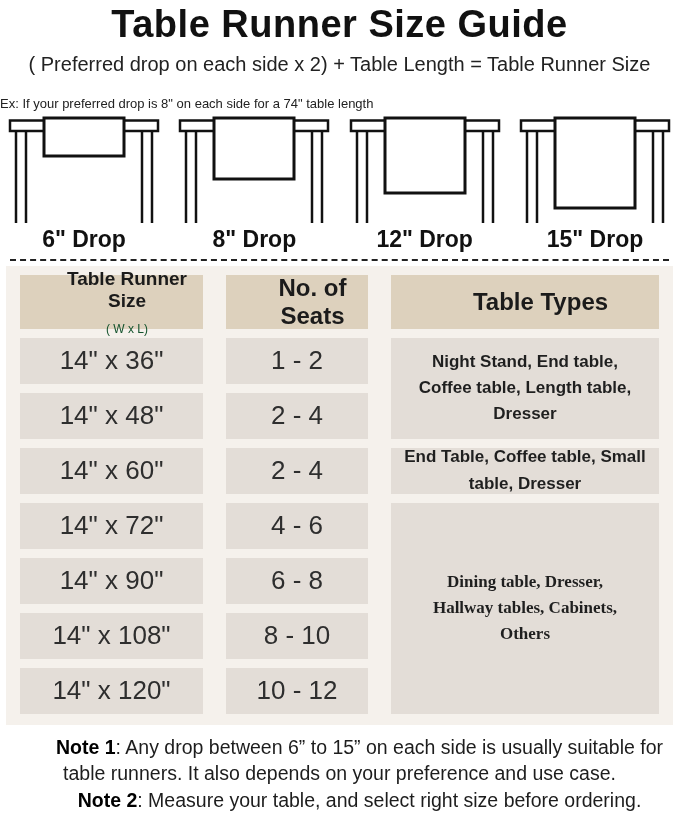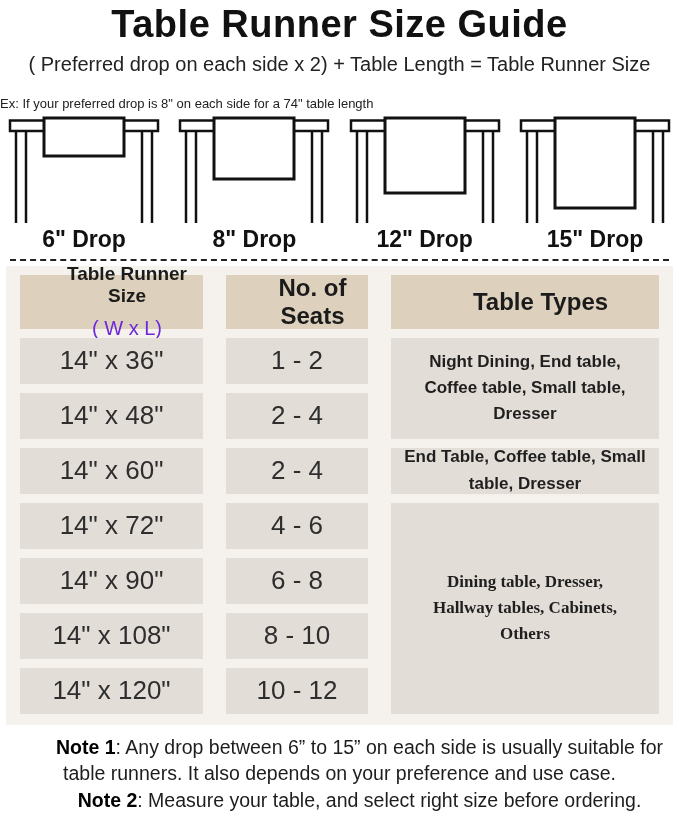--- a/index.html
+++ b/index.html
@@ -74,21 +74,21 @@
     background: #ddd1bd;
     display: flex;
     flex-direction: column;
     align-items: center;
     justify-content: center;
     text-align: center;
     padding-left: 31px;
   }
   .hcell .h-main { font-size: 24px; font-weight: bold; color: #1b1b1b; }
   .hcell .h-main.small { font-size: 19px; }
-  .hcell .h-sub { font-size: 20px; font-weight: normal; margin-top: 10px; color: #6d28d9; }
+  .hcell .h-sub { font-size: 12px; font-weight: normal; margin-top: 10px; color: #14532d; }
   .cell {
     background: #e3ddd7;
     display: flex;
     align-items: center;
     justify-content: center;
     text-align: center;
     font-size: 26px;
     color: #2e2e2e;
   }
   .type-cell {
@@ -207,21 +207,21 @@
     <div class="cell col1" style="grid-row:5;">14" x 72"</div>
     <div class="cell col2" style="grid-row:5;">4 - 6</div>
     <div class="cell col1" style="grid-row:6;">14" x 90"</div>
     <div class="cell col2" style="grid-row:6;">6 - 8</div>
     <div class="cell col1" style="grid-row:7;">14" x 108"</div>
     <div class="cell col2" style="grid-row:7;">8 - 10</div>
     <div class="cell col1" style="grid-row:8;">14" x 120"</div>
     <div class="cell col2" style="grid-row:8;">10 - 12</div>
 
     <div class="type-cell type-a">
-      <span class="type-text">Night Dining, End table, Coffee table, Small table, Dresser</span>
+      <span class="type-text">Night Stand, End table, Coffee table, Length table, Dresser</span>
     </div>
     <div class="type-cell type-b">
       <span class="type-text">End Table, Coffee table, Small table, Dresser</span>
     </div>
     <div class="type-cell type-c">
       <span class="type-text">Dining table, Dresser, Hallway tables, Cabinets, Others</span>
     </div>
   </div>
 
   <div class="notes">

